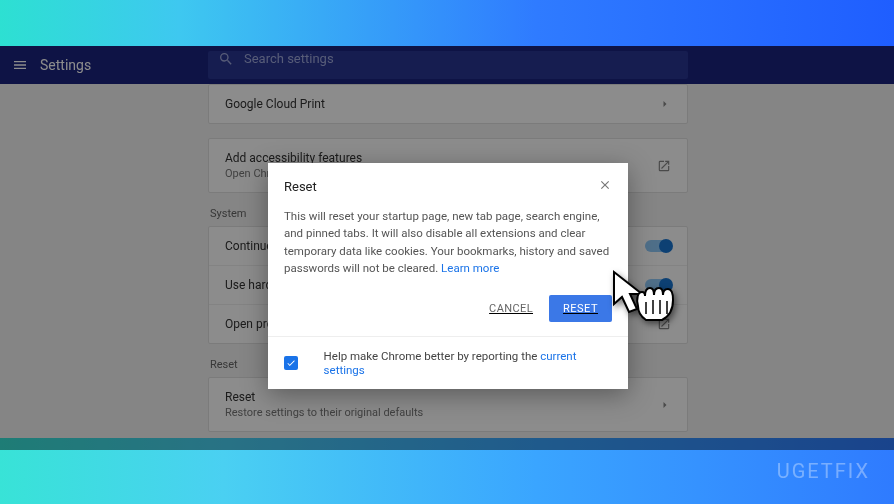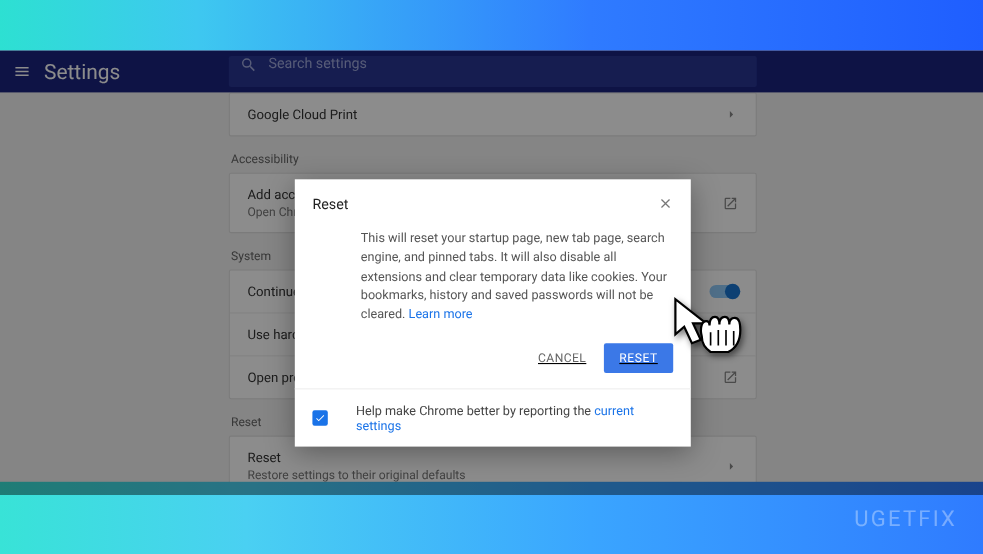--- a/index.html
+++ b/index.html
@@ -4,40 +4,40 @@
 <style>
   * { box-sizing: border-box; margin: 0; padding: 0; font-family: Roboto, Arial, sans-serif; }
   html, body { width: 894px; height: 504px; overflow: hidden; }
   .frame { width: 894px; height: 504px; background: linear-gradient(90deg, #2de0d2 0%, #3ec8f0 20%, #2f7bff 60%, #1f5eff 100%); position: relative; }
   .stage { position: absolute; left: 0; top: 46px; width: 894px; height: 404px; background: #f2f2f2; }
   .footer { position: absolute; left: 0; bottom: 0; width: 894px; height: 66px; background: linear-gradient(90deg, #38e3d7 0%, #4ad0f2 25%, #3aa5ff 60%, #2f7bff 100%); display:flex; align-items:center; justify-content:flex-end; padding-right:24px; color:rgba(255,255,255,.35); font-size:20px; letter-spacing:2px; font-weight:300;}
   .dim-overlay { position:absolute; inset:0; background:rgba(0,0,0,0.45); z-index:5; pointer-events:none; }
   .chrome-header { position:absolute; top:0; left:0; right:0; height:38px; background:#1a237e; display:flex; align-items:center; color:#fff; z-index:2; }
   .menu-icon { width:40px; display:flex; align-items:center; justify-content:center; }
   .menu-icon svg { width:16px; height:16px; fill:#fff; }
-  .header-title { font-size:19px; }
+  .header-title { font-size:14px; }
   .searchbar { position:absolute; left:208px; top:5px; width:480px; height:28px; background:#283593; border-radius:2px; display:flex; align-items:flex-start; padding:0 10px; color:#9fa8da; font-size:13px; }
   .searchbar svg { width:16px; height:16px; fill:#9fa8da; margin-right:10px; }
   .content { position:absolute; top:38px; left:208px; width:480px; }
   .card { background:#fff; border:1px solid #e0e0e0; border-radius:2px; margin-bottom:14px; }
   .row { display:flex; align-items:center; justify-content:space-between; padding:12px 16px; border-bottom:1px solid #eee; font-size:12px; color:#333; }
   .row:last-child { border-bottom:none; }
   .row-sub { font-size:11px; color:#777; margin-top:2px; }
   .section-label { font-size:11px; color:#666; margin:14px 0 6px 2px; }
   .ext-icon { width:14px; height:14px; fill:#888; }
   .chev { width:12px; height:12px; fill:#888; }
   .toggle { width:26px; height:12px; border-radius:10px; background:#90caf9; position:relative; }
   .toggle::after { content:""; position:absolute; width:14px; height:14px; border-radius:50%; background:#1976d2; top:-1px; right:-2px; }
   
   .dialog { position:absolute; z-index:20; left:268px; top:163px; width:360px; background:#fff; box-shadow:0 6px 24px rgba(0,0,0,.35); }
   .dialog-head { display:flex; align-items:center; justify-content:space-between; padding:14px 16px 10px; }
   .dialog-title { font-size:13px; color:#222; }
   .dialog-close { cursor:pointer; }
   .dialog-close svg { width:14px; height:14px; fill:#777; }
-  .dialog-body { padding:2px 16px 10px; font-size:11.5px; color:#555; line-height:1.5;margin-left:44px; }
+  .dialog-body { padding:2px 16px 10px; font-size:11.5px; color:#555; line-height:1.5; }
   .dialog-body a { color:#1a73e8; text-decoration:none; }
   .dialog-actions { display:flex; justify-content:flex-end; gap:12px; padding:8px 16px 14px; align-items:center;text-decoration:underline; }
   .btn-text { background:none; border:none; color:#666; font-size:11px; letter-spacing:.4px; cursor:pointer; padding:6px 4px; }
   .btn-primary { background:#3b78e7; color:#fff; border:none; font-size:11px; letter-spacing:.5px; padding:7px 14px; border-radius:2px; cursor:pointer; }
   .dialog-footer { border-top:1px solid #eee; padding:12px 16px; display:flex; align-items:center; gap:26px; font-size:11.5px; color:#444; }
   .checkbox { width:14px; height:14px; background:#1a73e8; border-radius:2px; display:flex; align-items:center; justify-content:center; }
   .checkbox svg { width:10px; height:10px; fill:#fff; }
   .link { color:#1a73e8; }
   
   .cursor { position:absolute; z-index:30; left:604px; top:264px; width:80px; height:60px; }
@@ -68,21 +68,20 @@
     <div class="content">
       <div class="card">
         <div class="row">
           <span>Google Cloud Print</span>
           <svg class="chev" viewBox="0 0 24 24">
               <path d="M9 6l6 6-6 6z"></path>
             </svg>
         </div>
       </div>
 
-      <div class="section-label">Accessibility</div>
       <div class="card">
         <div class="row">
           <div>
             <div>Add accessibility features</div>
             <div class="row-sub">Open Chrome Web Store</div>
           </div>
           <svg class="ext-icon" viewBox="0 0 24 24">
               <path d="M14 3v2h3.59L7 15.59 8.41 17 19 6.41V10h2V3z"></path>
               <path d="M19 19H5V5h7V3H5a2 2 0 00-2 2v14a2 2 0 002 2h14a2 2 0 002-2v-7h-2z"></path>
             </svg>

